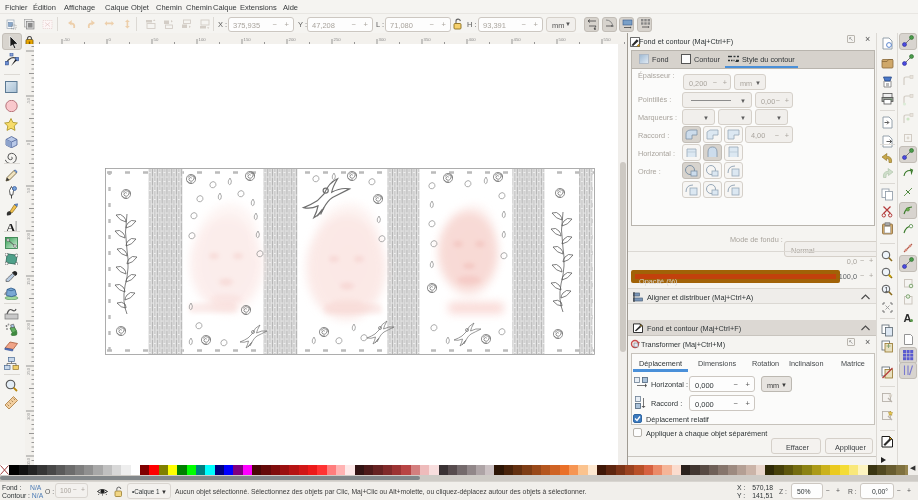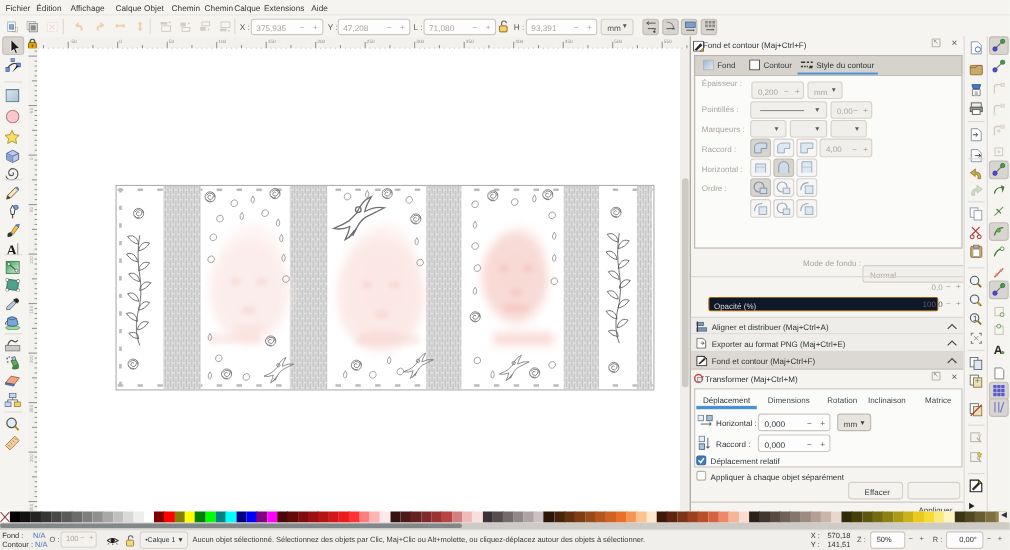--- a/index.html
+++ b/index.html
@@ -841,44 +841,34 @@
   <div class="abs tbtn" style="left:156px;top:208px;width:108px;height:16px;padding-left:48px;">
       <span class="gtext" style="position:absolute;left:6px;top:4px;">Normal</span>
       <span class="gtext chev" style="position:absolute;right:5px;top:5px;">▼</span>
     </div>
 
   <div class="sep-h" style="left:0;top:218px;width:249px;background:#dbd8d3;"></div>
 
   <div class="abs gtext" style="left:196px;top:224px;width:33px;text-align:right;">0,0</div>
   <div class="abs gtext" style="left:232px;top:223px;">−</div>
     <div class="abs gtext" style="left:241px;top:223px;">+</div>
-  <div class="abs" style="left:16px;top:237px;width:209px;height:13px;background:#0f172a;border:1px solid #a16207;border-radius:2px;">
+  <div class="abs" style="left:3px;top:237px;width:209px;height:13px;background:#c2410c;border:4px solid #a16207;border-radius:2px;">
       <span style="position:absolute;left:4px;top:2.5px;color:#d9d5d0;">Opacité (%)</span>
     </div>
   <div class="abs" style="left:196px;top:239px;width:33px;text-align:right;color:#5a5f63;">100,0</div>
   <div class="abs gtext" style="left:232px;top:238px;">−</div>
     <div class="abs gtext" style="left:241px;top:238px;">+</div>
 
   <div class="abs" style="left:0;top:255px;width:249px;height:16px;background:#efedea;border-top:1px solid #dbd8d3;border-bottom:1px solid #dbd8d3;">
     <svg class="abs" style="left:5px;top:3px;" width="10" height="10">
         <rect x="0.5" y="1" width="6" height="3" fill="#7a96b8" stroke="#4e637a" stroke-width="0.7"></rect>
         <rect x="0.5" y="6" width="9" height="3" fill="#7a96b8" stroke="#4e637a" stroke-width="0.7"></rect>
         <line x1="1" y1="0" x2="1" y2="10" stroke="#333" stroke-width="1"></line>
       </svg>
     <span class="abs" style="left:19px;top:4px;color:#2e3436;">Aligner et distribuer (Maj+Ctrl+A)</span>
-    <svg class="abs" style="right:7px;top:5px;" width="9" height="6">
-        <path d="M 0.5 5 L 4.5 1 L 8.5 5" fill="none" stroke="#4a4a4a" stroke-width="1.1"></path>
-      </svg>
-  </div>
-  <div class="abs" style="left:0;top:271px;width:249px;height:16px;background:#efedea;border-bottom:1px solid #dbd8d3;">
-    <svg class="abs" style="left:5px;top:3px;" width="10" height="10">
-        <path d="M0.5 9.5 L0.5 0.5 L6 0.5 L8.5 3 L8.5 9.5 Z" fill="#fff" stroke="#555" stroke-width="0.8"></path>
-        <path d="M4 5 h3 m-1.5 -1.5 l1.5 1.5 l-1.5 1.5" stroke="#555" stroke-width="0.8" fill="none"></path>
-      </svg>
-    <span class="abs" style="left:19px;top:4px;color:#2e3436;">Exporter au format PNG (Maj+Ctrl+E)</span>
     <svg class="abs" style="right:7px;top:5px;" width="9" height="6">
         <path d="M 0.5 5 L 4.5 1 L 8.5 5" fill="none" stroke="#4a4a4a" stroke-width="1.1"></path>
       </svg>
   </div>
   <div class="abs" style="left:0;top:287px;width:249px;height:16px;background:#dcd8d3;border-bottom:1px solid #c8c4be;">
     <svg class="abs" style="left:5px;top:3px;" width="10" height="10" viewBox="0 0 11 11">
         <path d="M0.5 10.5 L0.5 1 L8 1 L10.5 3.5 L10.5 10.5 Z" fill="#fff" stroke="#1a1a1a" stroke-width="1"></path>
         <path d="M8 1 L8 3.5 L10.5 3.5 Z" fill="#e8a500" stroke="#1a1a1a" stroke-width="0.7"></path>
         <path d="M2 8.5 L7.5 3 L9 4.5 L3.5 9 Z" fill="#2a2a2a"></path>
       </svg>
@@ -943,21 +933,21 @@
     </div>
   <div class="abs" style="left:18px;top:382px;color:#2e3436;">Déplacement relatif</div>
 
   <div class="abs" style="left:5px;top:395px;width:9px;height:9px;background:#fdfdfd;border:1px solid #b5b1aa;border-radius:2px;"></div>
   <div class="abs" style="left:18px;top:396px;color:#2e3436;">Appliquer à chaque objet séparément</div>
 
   <div class="abs tbtn" style="left:143px;top:405px;width:50px;height:16px;background:#f4f2ef;">
       <span style="position:absolute;left:14px;top:4px;color:#3a3e41;">Effacer</span>
     </div>
   <div class="abs tbtn" style="left:197px;top:405px;width:48px;height:16px;background:#f4f2ef;">
-      <span style="position:absolute;left:9px;top:20px;color:#3a3e41;">Appliquer</span>
+      <span style="position:absolute;left:9px;top:4px;color:#3a3e41;">Appliquer</span>
     </div>
   <div class="sep-h" style="left:0;top:423px;width:249px;background:#c9c5bf;"></div>
 </div>
 
 <div class="abs" id="cmdcol" style="left:876px;top:33px;width:21px;height:432px;background:#f5f4f1;border-left:1px solid #dcd9d4;">
     <svg class="abs" style="left:4px;top:4px;" width="13" height="13">
       <path d="M 2 1 h 6 l 3 3 v 8 h -9 z" fill="#fff" stroke="#8a97a4" stroke-width="0.9"></path>
       <circle cx="8" cy="8" r="2.4" fill="#fff" stroke="#4a78c8" stroke-width="0.9"></circle>
     </svg>
     <svg class="abs" style="left:4px;top:23.5px;" width="13" height="13">

